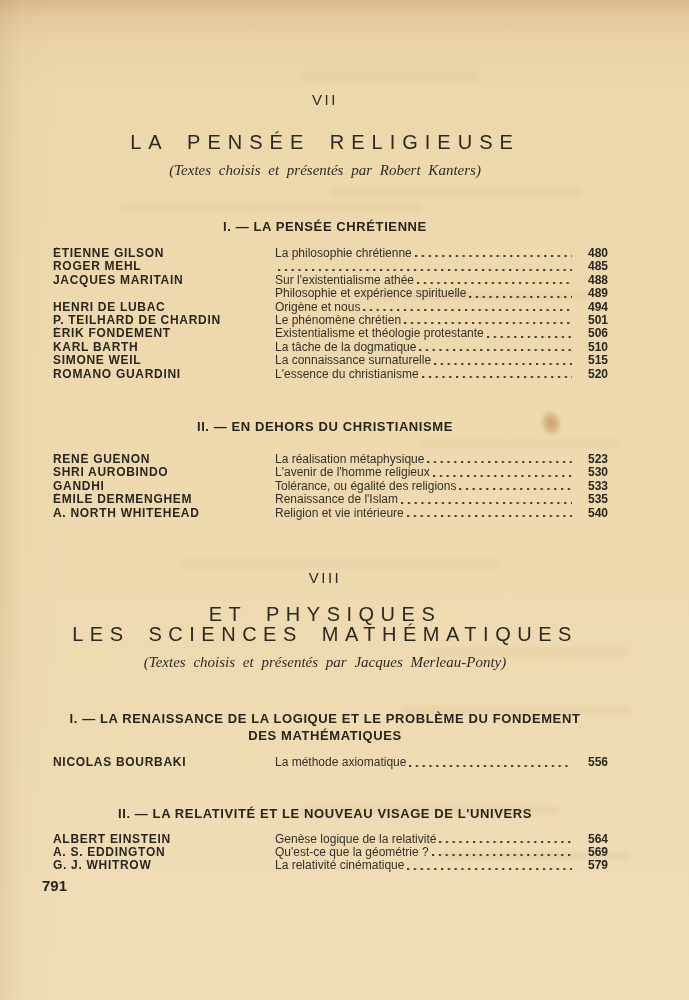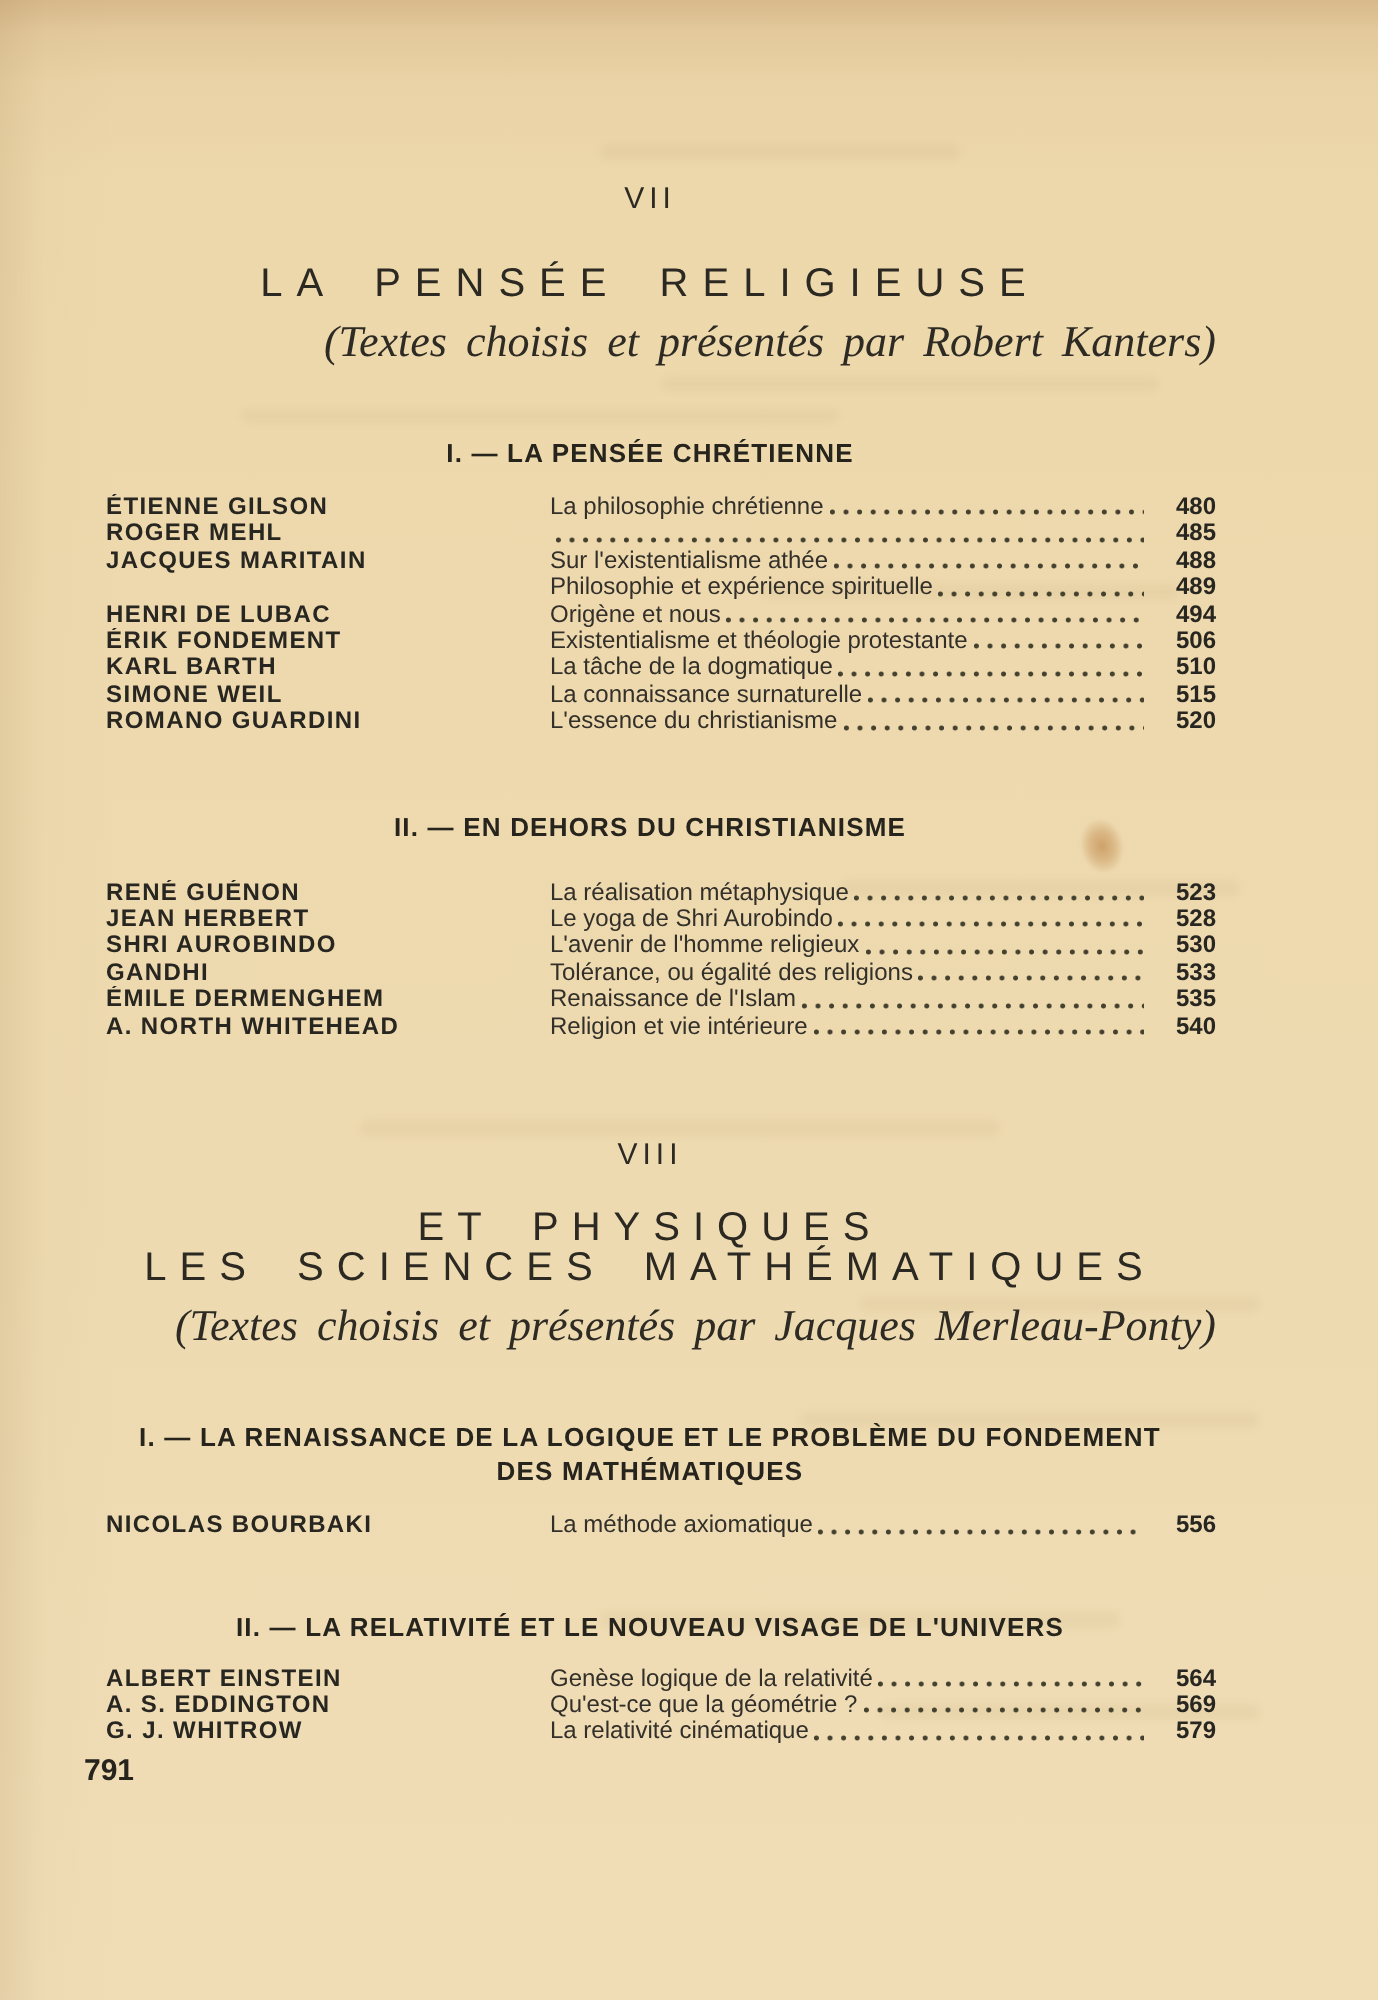--- a/index.html
+++ b/index.html
@@ -36,22 +36,22 @@
   .numeral {
     text-align:center; font-size:15px; line-height:16px;
     letter-spacing:2.5px; color:#2c2a23;
   }
   .sec-title {
     margin:0; text-align:center; font-weight:400; color:#2b2922;
     font-size:20px; line-height:20px; letter-spacing:7px; word-spacing:7px;
   }
   .sec-title .tline { display:block; }
   .subtitle {
-    text-align:right; font-family:"Liberation Serif", serif; font-style:italic;
-    font-size:22px; line-height:27px; color:#2e2b24; word-spacing:4px;
+    text-align:center; font-family:"Liberation Serif", serif; font-style:italic;
+    font-size:15px; line-height:27px; color:#2e2b24; word-spacing:4px;
   }
   .part-heading {
     margin:0; text-align:center; font-weight:bold; color:#26241c;
     font-size:13px; line-height:15px; letter-spacing:0.6px;
   }
   .part-heading .phl { display:block; }
   .ph-2line { line-height:16.5px; }
   .rows { }
   .row { display:flex; font-size:12px; line-height:13.4px; color:#33302a;padding-left:11px; }
   .row .author {
@@ -137,20 +137,28 @@
           </div>
           <div class="row">
             <span class="author">HENRI DE LUBAC</span>
             <span class="mid">
               <span class="title">Origène et nous</span>
               <span class="dots"></span>
             </span>
             <span class="pg">494</span>
           </div>
           <div class="row">
+            <span class="author">P. TEILHARD DE CHARDIN</span>
+            <span class="mid">
+              <span class="title">Le phénomène chrétien</span>
+              <span class="dots"></span>
+            </span>
+            <span class="pg">501</span>
+          </div>
+          <div class="row">
             <span class="author">ÉRIK FONDEMENT</span>
             <span class="mid">
               <span class="title">Existentialisme et théologie protestante</span>
               <span class="dots"></span>
             </span>
             <span class="pg">506</span>
           </div>
           <div class="row">
             <span class="author">KARL BARTH</span>
             <span class="mid">
@@ -181,28 +189,20 @@
         <span class="phl">II. — EN DEHORS DU CHRISTIANISME</span>
       </h2>
       <div class="rows" style="margin-top:19px;">
         <div class="row">
             <span class="author">RENÉ GUÉNON</span>
             <span class="mid">
               <span class="title">La réalisation métaphysique</span>
               <span class="dots"></span>
             </span>
             <span class="pg">523</span>
-          </div>
-          <div class="row">
-            <span class="author">JEAN HERBERT</span>
-            <span class="mid">
-              <span class="title">Le yoga de Shri Aurobindo</span>
-              <span class="dots"></span>
-            </span>
-            <span class="pg">528</span>
           </div>
           <div class="row">
             <span class="author">SHRI AUROBINDO</span>
             <span class="mid">
               <span class="title">L'avenir de l'homme religieux</span>
               <span class="dots"></span>
             </span>
             <span class="pg">530</span>
           </div>
           <div class="row">

